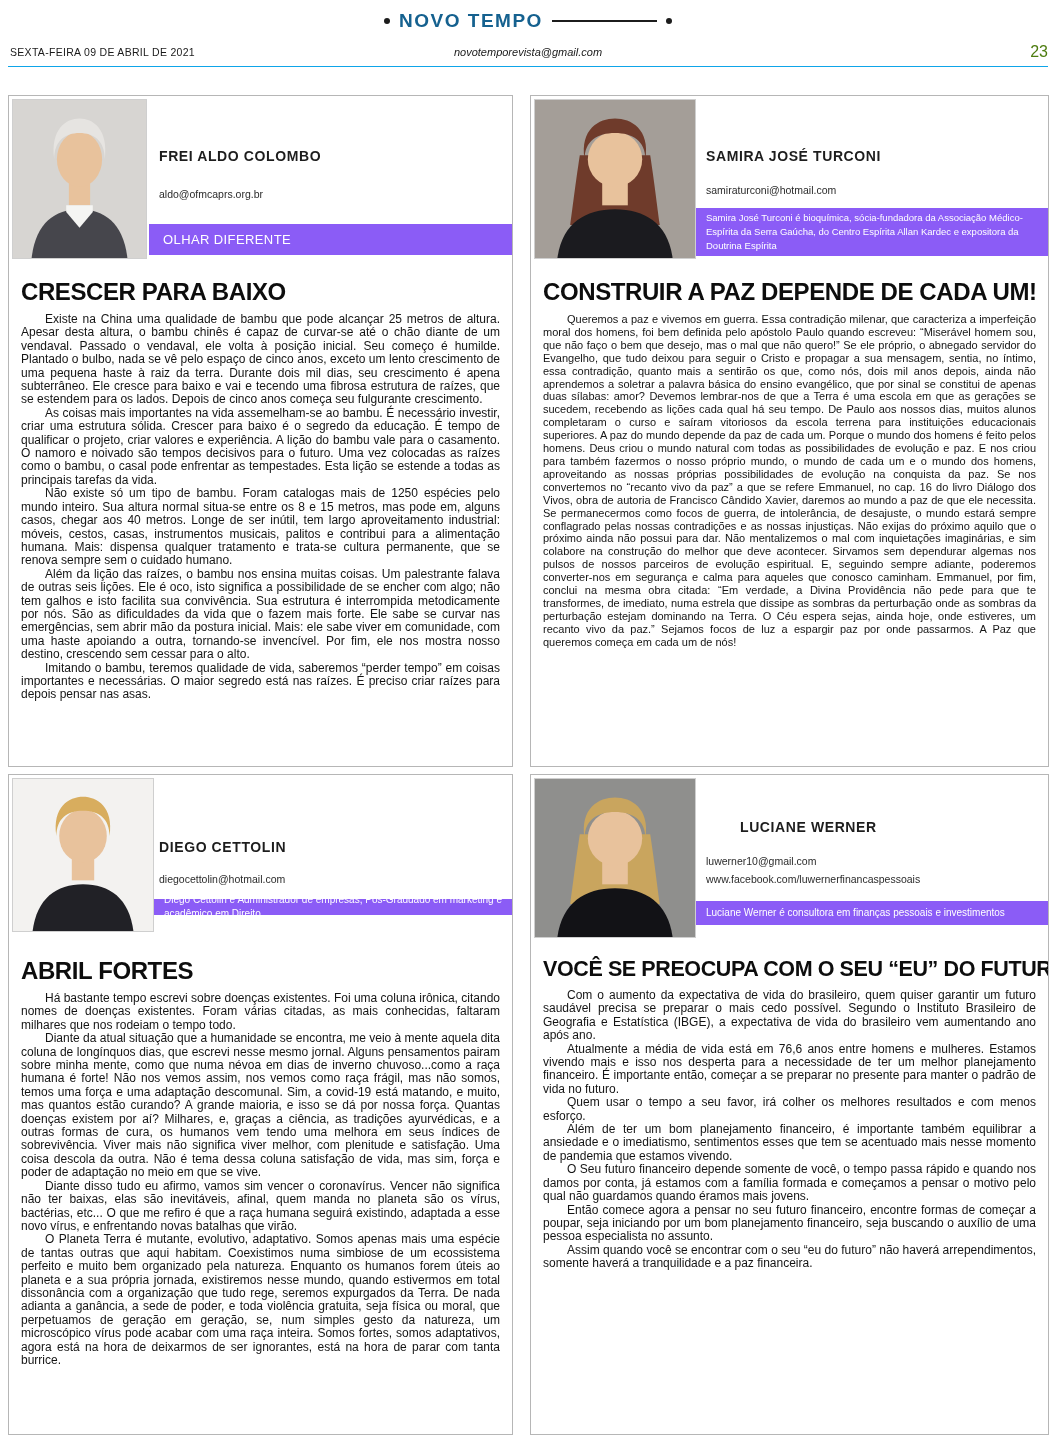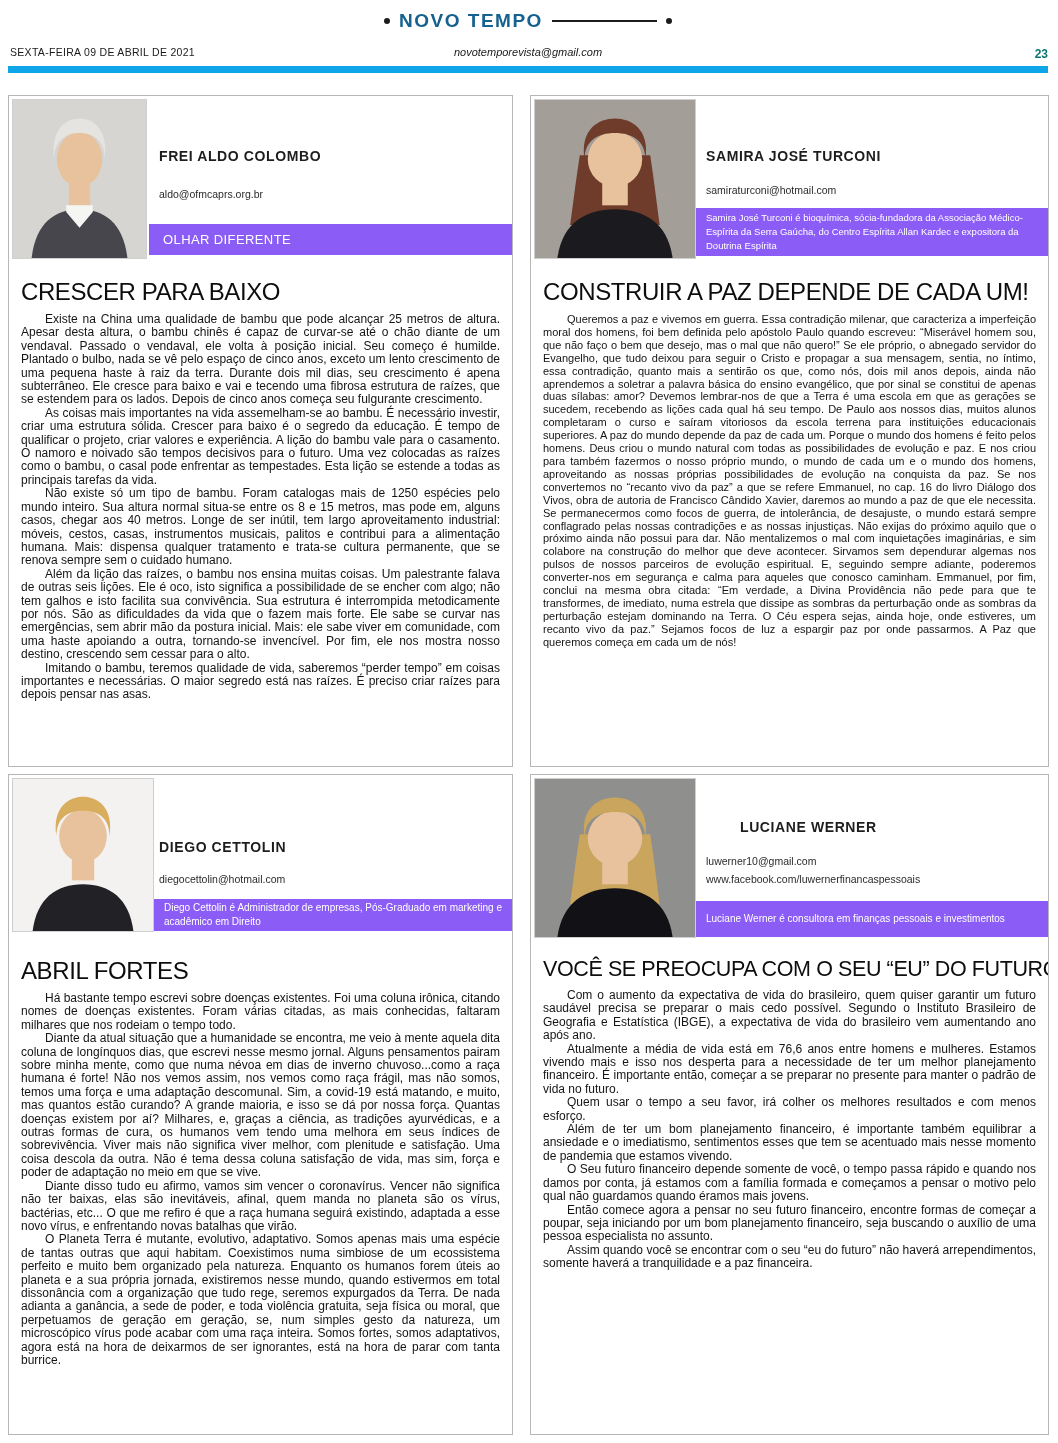--- a/index.html
+++ b/index.html
@@ -5,25 +5,25 @@
   html,body{margin:0;padding:0;background:#ffffff;}
   .page{position:relative;width:1058px;height:1443px;background:#ffffff;overflow:hidden;
         font-family:"Liberation Sans",sans-serif;color:#111;}
 
   
   .header{position:absolute;top:8px;left:8px;right:10px;}
   .mast-row{display:flex;align-items:center;justify-content:center;gap:9px;height:26px;}
   .mast-dot{width:6px;height:6px;border-radius:50%;background:#1c1c1c;flex:0 0 auto;}
   .mast-line{width:105px;height:2px;background:#1c1c1c;flex:0 0 auto;}
   .mast-title{font-size:19px;font-weight:700;letter-spacing:1.5px;color:#15618f;}
-  .info-row{position:relative;height:32px;border-bottom:7px solid #0ea5e9;}
+  .info-row{position:relative;height:32px;border-bottom:1px solid #0ea5e9;}
   .issue-date{position:absolute;left:2px;bottom:8px;font-size:10.5px;letter-spacing:.3px;color:#1a1a1a;}
   .contact-email{position:absolute;left:50%;transform:translateX(-50%);bottom:8px;
                  font-size:11px;font-style:italic;color:#1a1a1a;}
-  .page-number{position:absolute;right:0;bottom:5px;font-size:12px;font-weight:700;color:#0f766e;}
+  .page-number{position:absolute;right:0;bottom:5px;font-size:16px;font-weight:400;color:#4d7c0f;}
 
   
   .content{position:absolute;top:95px;left:8px;display:grid;
            grid-template-columns:505px 519px;grid-template-rows:672px 661px;
            column-gap:17px;row-gap:7px;}
   .article{position:relative;border:1px solid #b6b6b6;background:#fff;overflow:hidden;}
 
   
   .card{position:relative;height:170px;}
   .photo{position:absolute;left:3px;top:3px;width:133px;height:158px;border:1px solid #cfcfcf;
@@ -38,25 +38,25 @@
   #a4 .author-name{top:44px;padding-left:34px;}
   .author-contact{position:absolute;left:150px;font-size:10.5px;color:#2b2b2b;}
   #a2 .author-contact,#a4 .author-contact{left:175px;}
   #a1 .c1{top:92px;} #a2 .c1{top:88px;} #a3 .c1{top:98px;}
   #a4 .c1{top:80px;} #a4 .c2{top:98px;}
 
   .band{position:absolute;right:0;background:#8b5cf6;color:#ffffff;display:flex;
         align-items:center;box-sizing:border-box;}
   #a1 .band{left:140px;top:128px;height:31px;font-size:13px;letter-spacing:.4px;padding-left:14px;}
   #a2 .band{left:165px;top:112px;height:48px;font-size:9.5px;line-height:1.45;padding:3px 10px;}
-  #a3 .band{left:145px;top:124px;height:32px;font-size:10px;line-height:1.45;padding:3px 10px;}
-  #a4 .band{left:165px;top:126px;height:36px;font-size:10px;line-height:1.45;padding:3px 10px;}
-
-  
-  .headline{margin:12px 12px 7px 12px;font-size:24px;font-weight:400;letter-spacing:-.4px;
+  #a3 .band{left:145px;top:124px;height:16px;font-size:10px;line-height:1.45;padding:3px 10px;}
+  #a4 .band{left:165px;top:126px;height:24px;font-size:10px;line-height:1.45;padding:3px 10px;}
+
+  
+  .headline{margin:12px 12px 7px 12px;font-size:24px;font-weight:700;letter-spacing:-.4px;
             color:#0d0d0d;white-space:nowrap;}
   #a4 .headline{font-size:21.5px;}
   .body{padding:0 12px;text-align:justify;font-size:12px;line-height:13.4px;color:#141414;}
   .body p{margin:0;text-indent:24px;}
   #a2 .body{font-size:11px;line-height:12.9px;}
 
   
   .photo .skin{fill:#e8c29c;}
   .photo .hairlong,.photo .collar{display:none;}
   #a1 .photo .bg{fill:#d7d5d2;} #a1 .photo .hair{fill:#e6e4e1;} #a1 .photo .bodyfill{fill:#46464c;}

